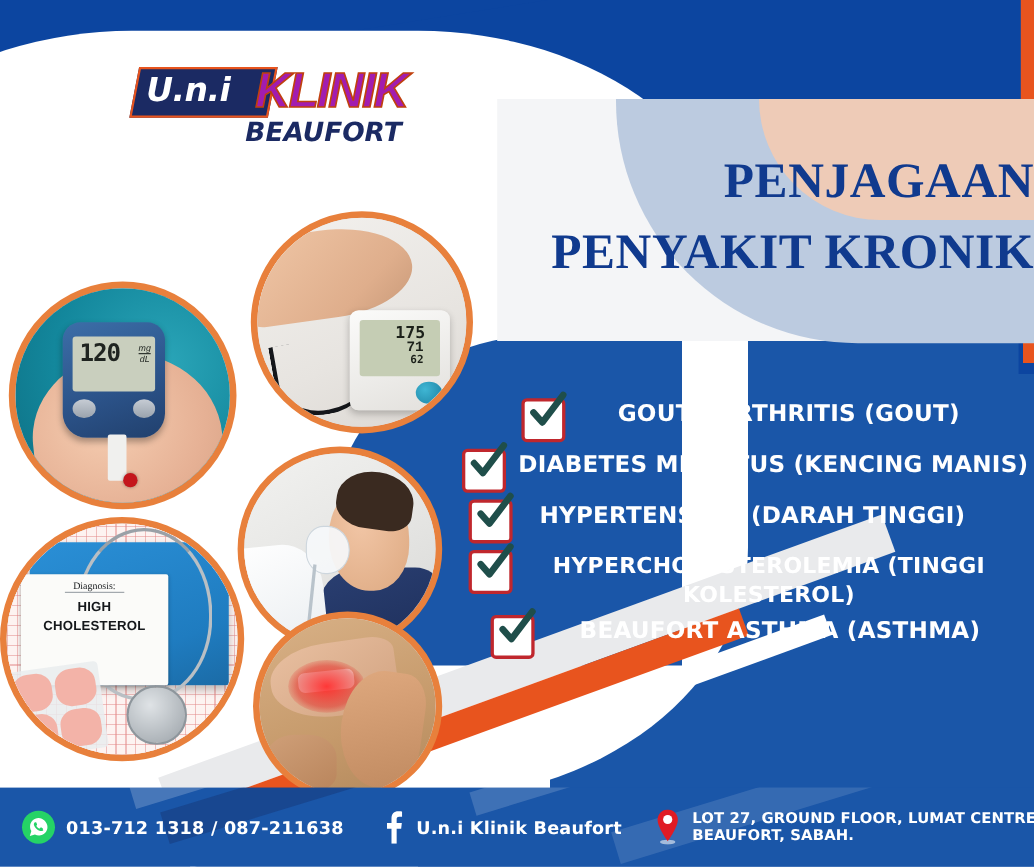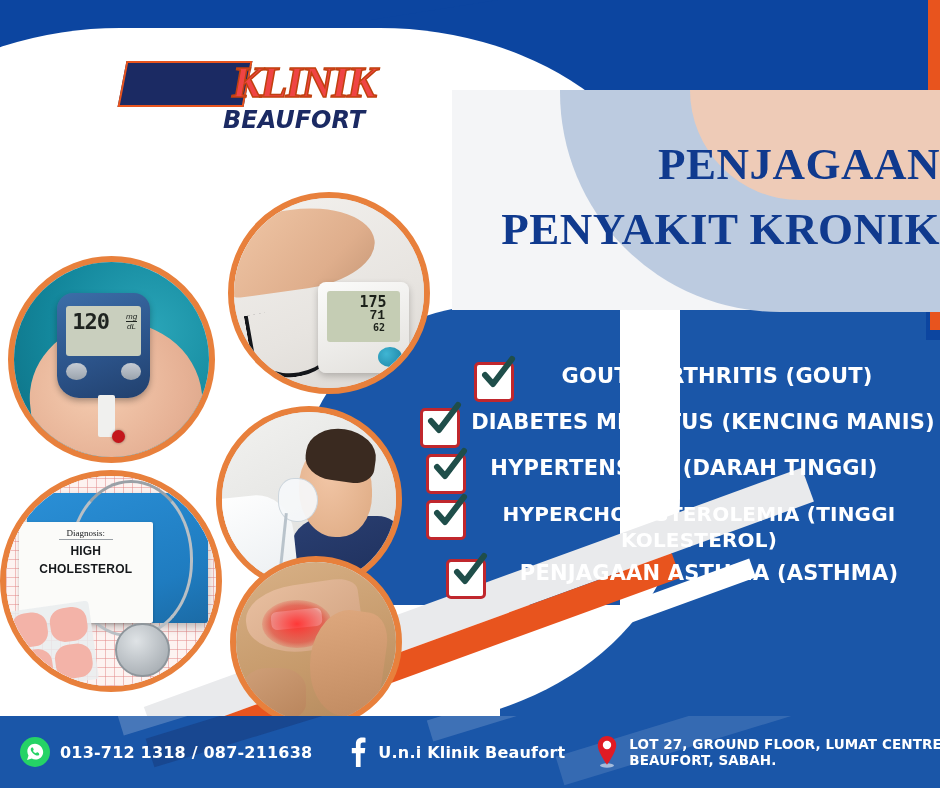--- a/index.html
+++ b/index.html
@@ -231,26 +231,26 @@
     font-style: italic;
     font-size: 30px;
     color: #ffffff;
     letter-spacing: -0.5px;
     line-height: 38px;
   }
   .logo-klinik {
     position: absolute;
     left: 110px;
     top: -2px;
-    font-family: Liberation Serif, serif;
+    font-family: Liberation Sans, sans-serif;
     font-weight: bold;
     font-style: italic;
     font-size: 45px;
     line-height: 52px;
-    color: #ef4444;
+    color: #a21caf;
     letter-spacing: -2px;
     -webkit-text-stroke: 1.5px #C0400E;
   }
   .logo-beaufort {
     position: absolute;
     left: 101px;
     top: 48px;
     font-family: "DejaVu Sans", sans-serif;
     font-weight: bold;
     font-style: italic;
@@ -634,20 +634,21 @@
   <div class="title-panel"></div>
   <div class="title-panel-blue"></div>
   <div class="title-panel-peach"></div>
   <div class="title-text">
     <div class="l1">PENJAGAAN</div>
     <div class="l2">PENYAKIT KRONIK</div>
   </div>
 
   <div class="logo">
     <div class="logo-uni-box"></div>
+    <div class="logo-uni-text">U.n.i</div>
     <div class="logo-klinik">KLINIK</div>
     <div class="logo-beaufort">BEAUFORT</div>
   </div>
 
   <div class="photo" id="photo-glucometer">
     <div class="inner">
       <div class="gluco-hand"></div>
       <div class="gluco-device">
         <div class="gluco-screen">
           <div class="gluco-val">120</div>
@@ -757,21 +758,21 @@
       </span>
       <span class="check-label">HYPERCHOLESTEROLEMIA (TINGGI KOLESTEROL)</span>
     </div>
 
     <div class="check-row" id="check-row-4">
       <span class="checkbox">
         <svg viewBox="0 0 40 40" aria-hidden="true">
           <path d="M7 21 L15 30 L34 5" fill="none" stroke="#1F4E4A" stroke-width="6" stroke-linecap="round" stroke-linejoin="round"></path>
         </svg>
       </span>
-      <span class="check-label">PENJAGAAN ASTHMA (ASTHMA)</span>
+      <span class="check-label">BEAUFORT ASTHMA (ASTHMA)</span>
     </div>
 
   </div>
 
   <div class="footer">
     <div class="footer-diag fd1"></div>
     <div class="footer-diag fd2"></div>
     <div class="footer-diag fd3"></div>
     <div class="footer-diag fd4"></div>
 

